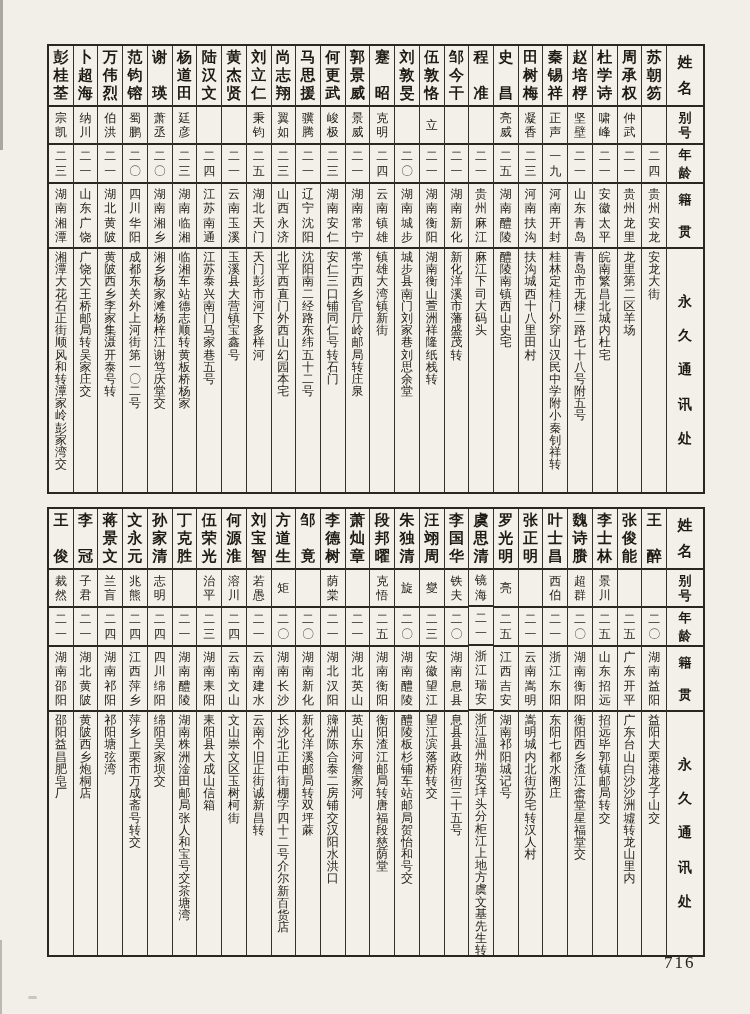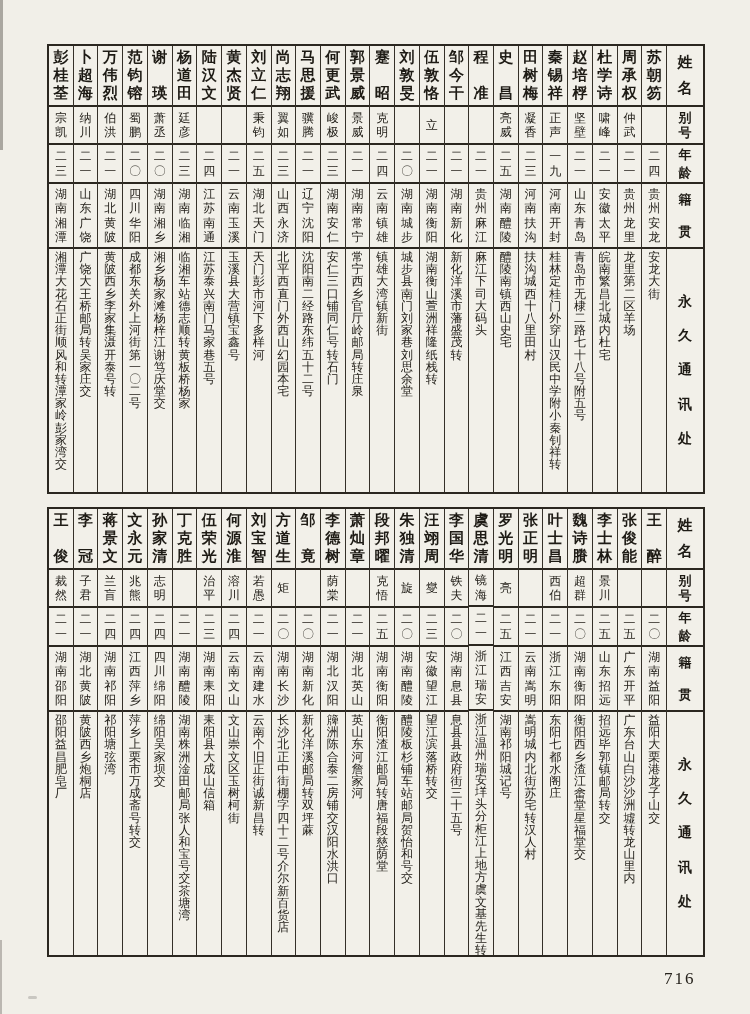--- a/index.html
+++ b/index.html
@@ -38,21 +38,20 @@
   .col.header .cell.c-name{padding:9px 0;font-size:15px;}
   .col.header .cell.c-alias{justify-content:space-between;padding:4px 0;font-size:13px;}
   .col.header .cell.c-age{justify-content:space-between;padding:3px 0;font-size:13px;}
   .col.header .cell.c-native{justify-content:space-between;padding:9px 0;font-size:13px;}
   .col.header .cell.c-addr{justify-content:space-evenly;padding:26px 0;font-size:14px;}
   .col.header .cell.c-addr span{height:auto;line-height:1;}
   .page-number{
     position:absolute;left:664px;top:953px;
     font-size:17px;letter-spacing:2px;color:#26221c;
     font-family:"Liberation Serif","DejaVu Serif",serif;
-    margin-top:16px;
   }
   .artifact{position:absolute;background:#55504a;}
   .a1{left:0;top:0;width:3px;height:150px;opacity:.45;}
   .a2{left:0;top:940px;width:2px;height:74px;opacity:.35;}
   .a3{left:28px;top:996px;width:9px;height:3px;opacity:.25;border-radius:2px;}
 </style>
 </head>
 <body>
 
 <div class="page">

